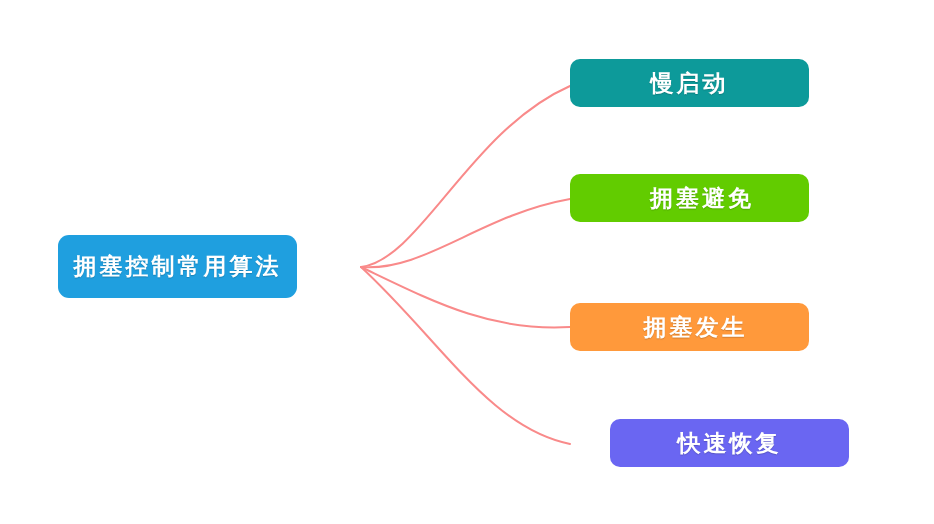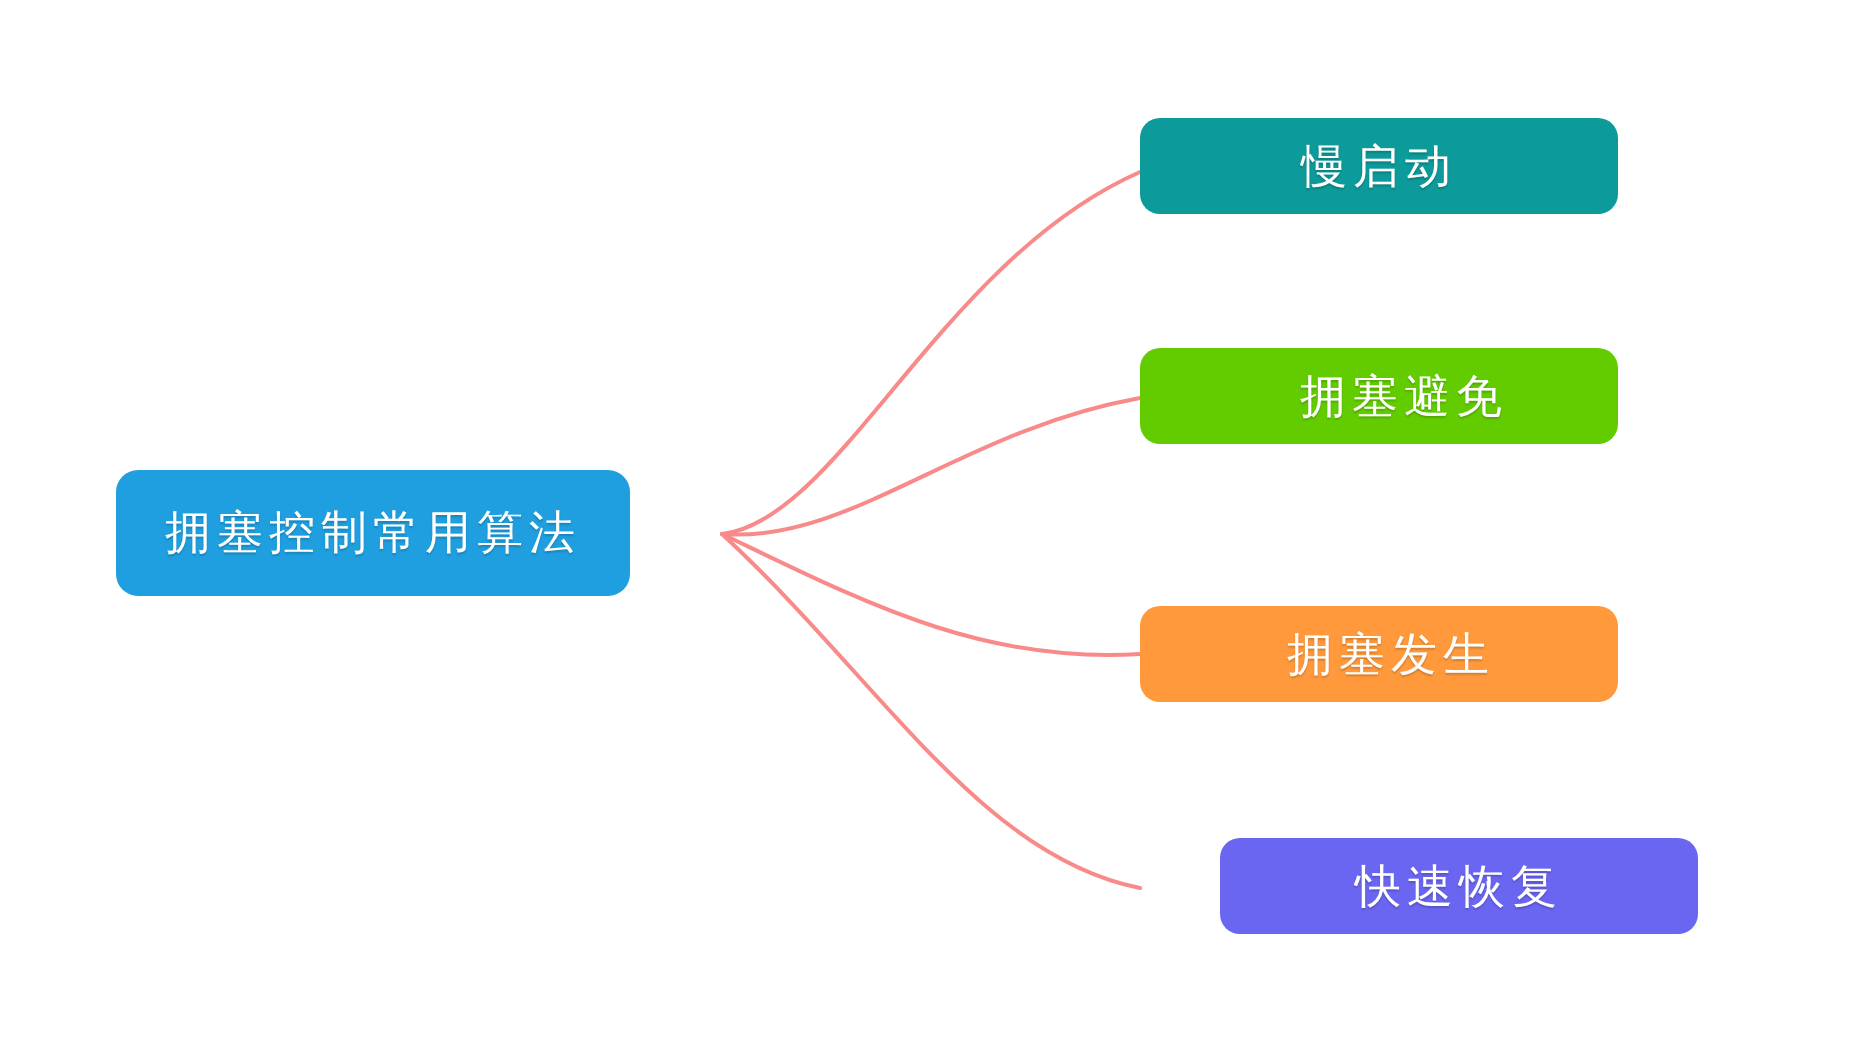--- a/index.html
+++ b/index.html
@@ -26,29 +26,29 @@
     pointer-events: none;
   }
   .node {
     position: absolute;
     display: flex;
     align-items: center;
     justify-content: center;
     border-radius: 10px;
     box-sizing: border-box;
     color: #ffffff;
-    font-weight: normal;
+    font-weight: bold;
     letter-spacing: 3px;
     text-shadow: 0 1px 1px rgba(0,0,0,0.18);
     white-space: nowrap;
   }
   .node-root {
     left: 58px;
     top: 235px;
-    width: 257px;
+    width: 239px;
     height: 63px;
     font-size: 23px;
     border-radius: 11px;
   }
   .node-child {
     left: 570px;
     width: 239px;
     height: 48px;
     font-size: 23px;
     border-radius: 10px;

